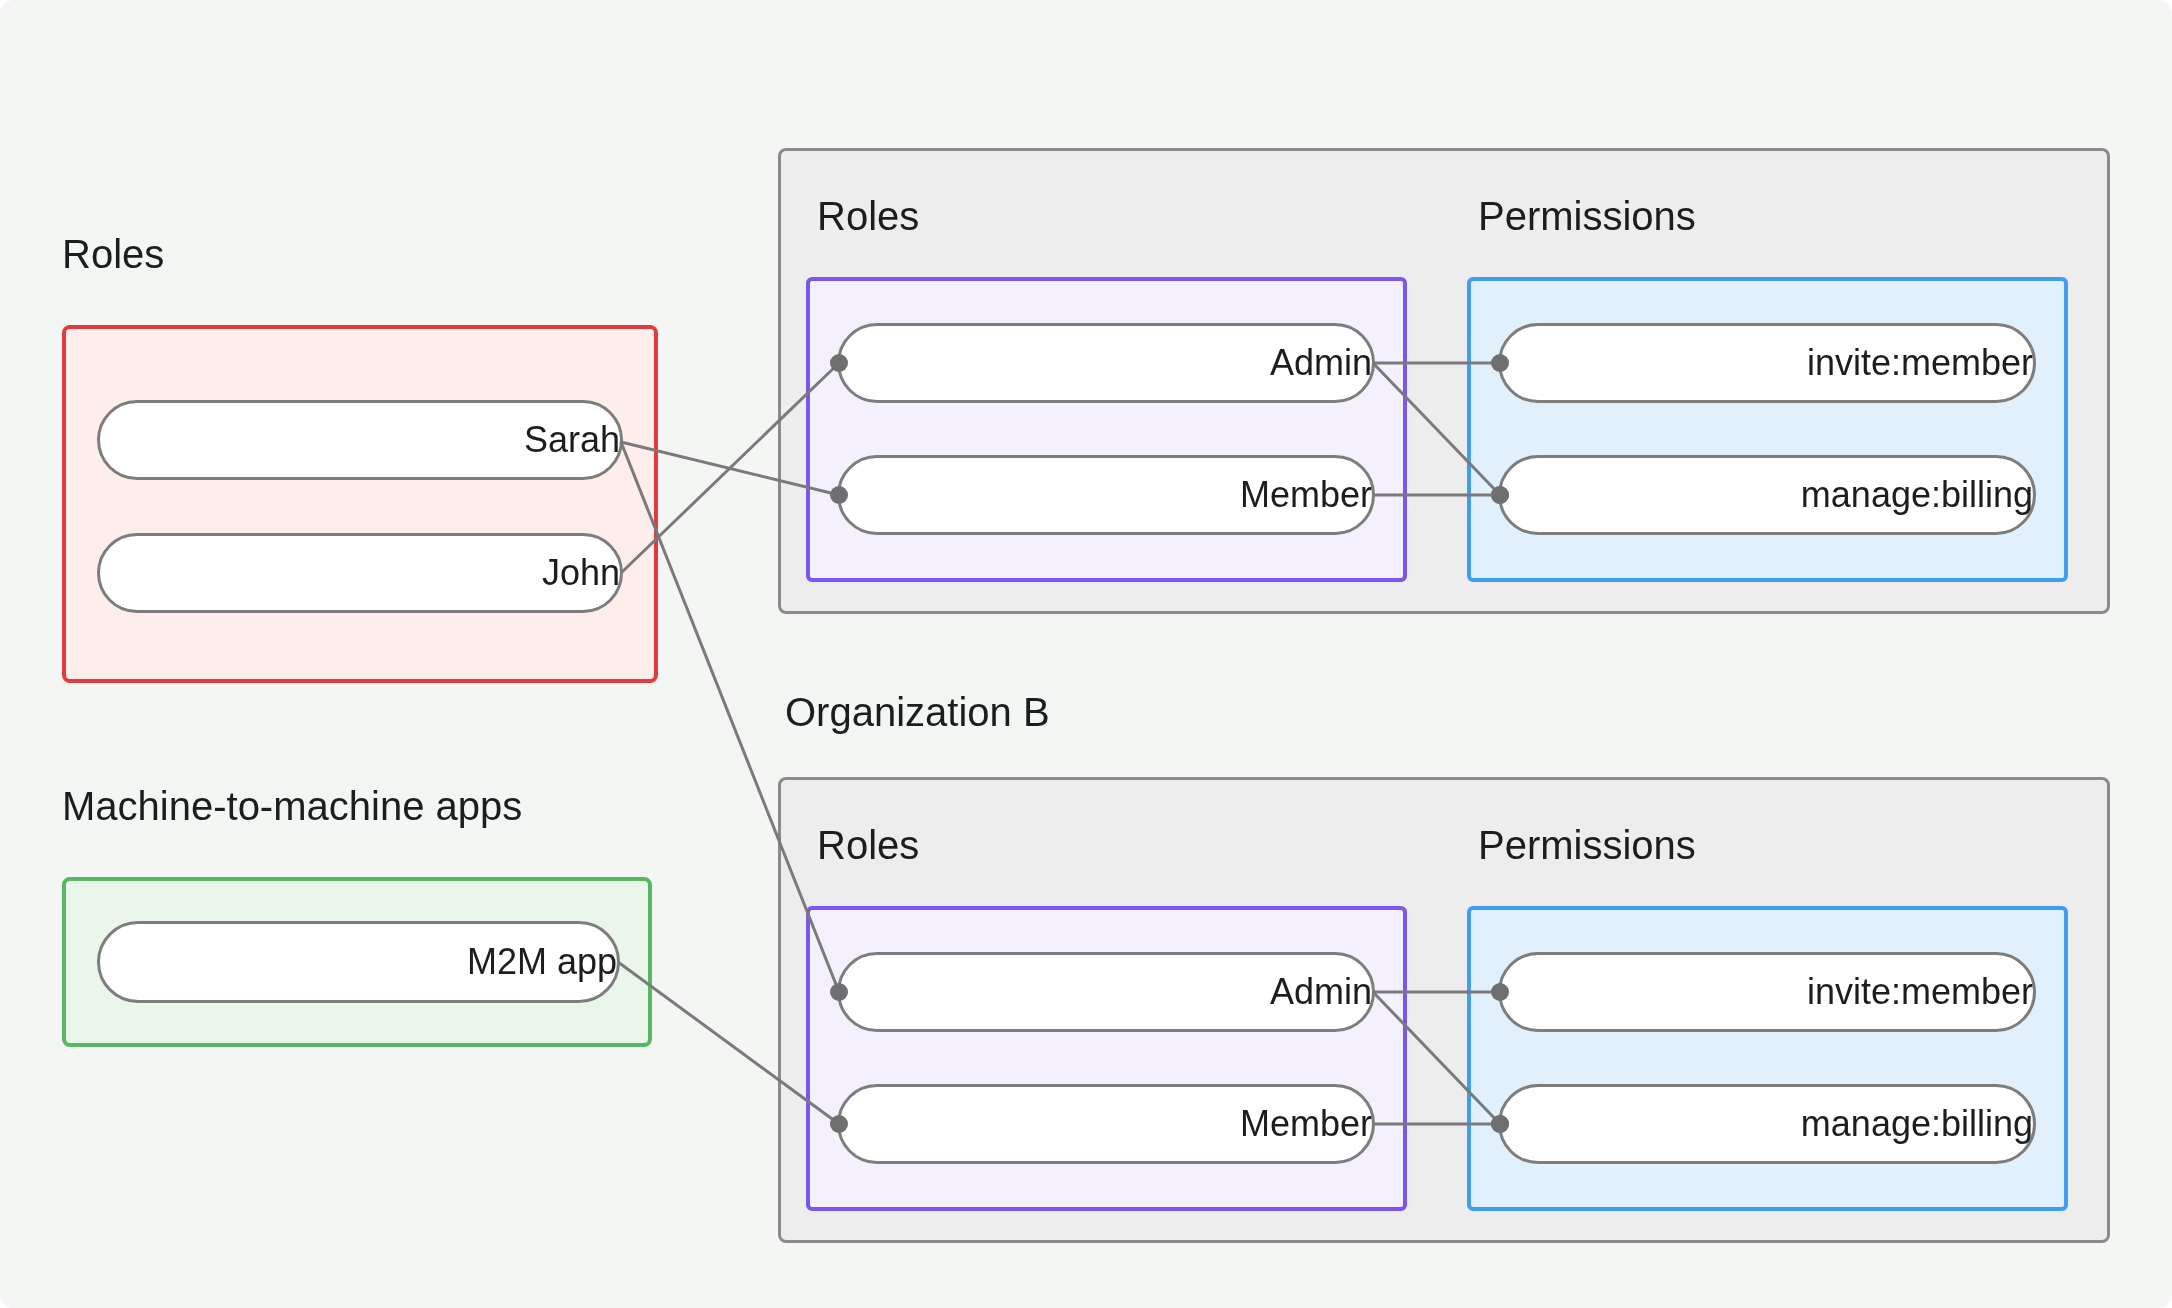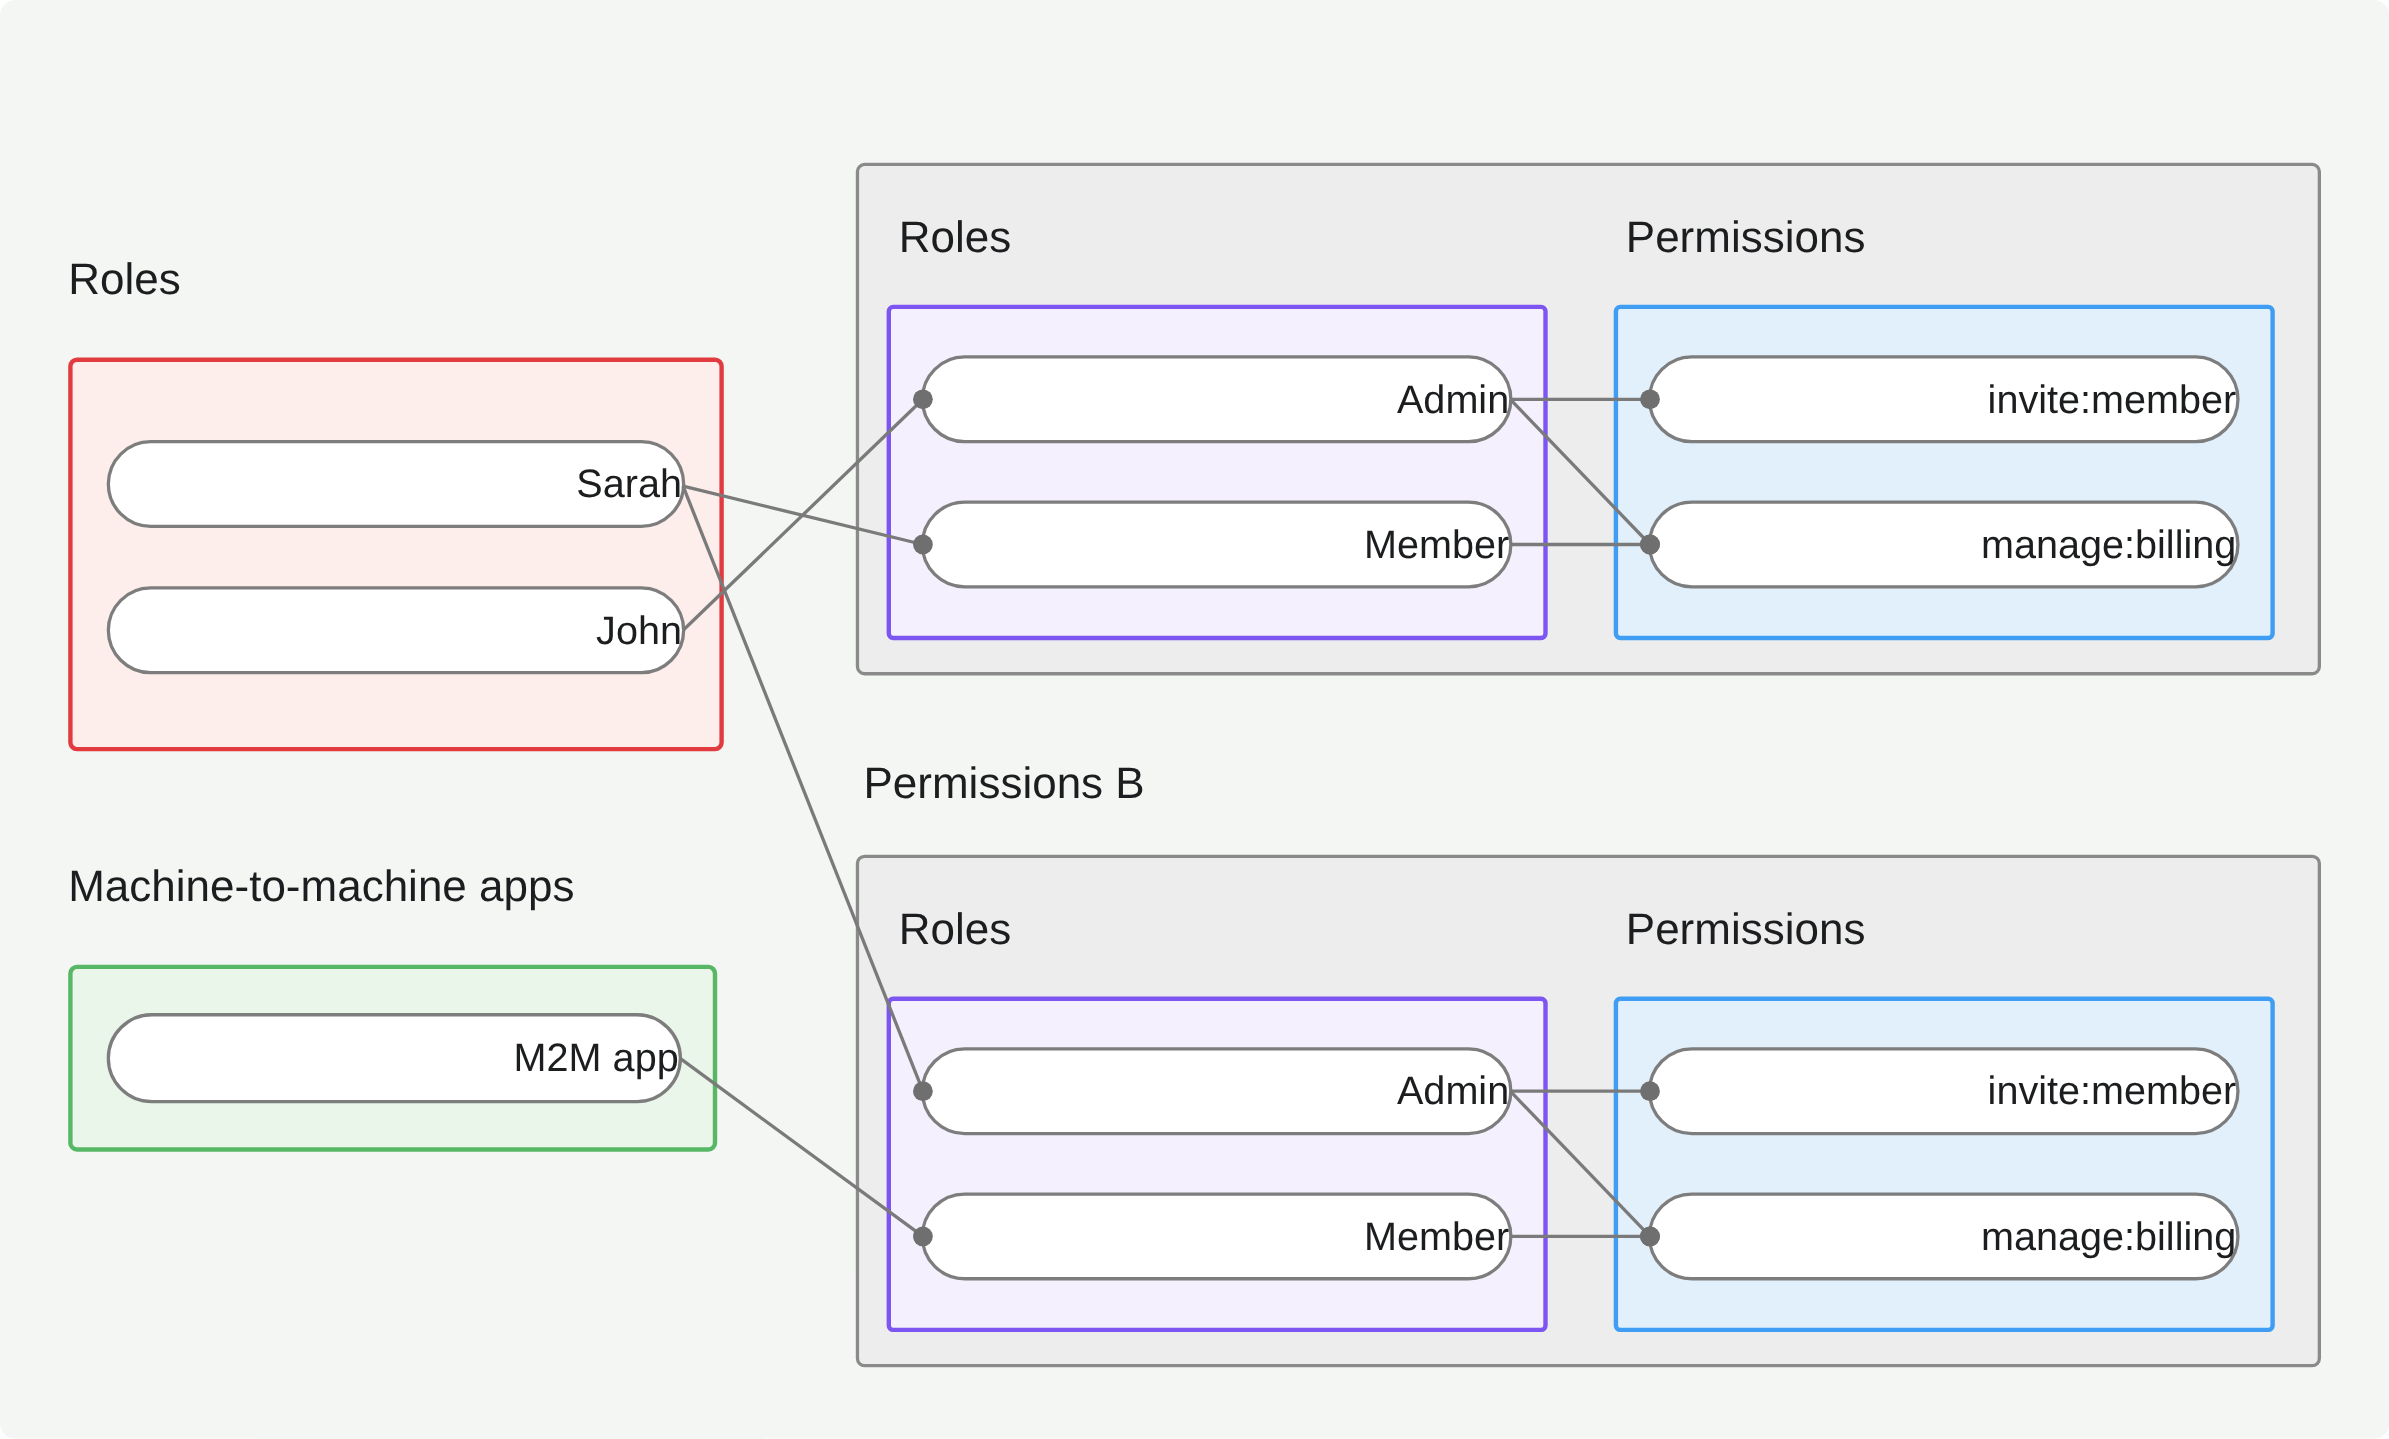--- a/index.html
+++ b/index.html
@@ -62,21 +62,21 @@
   <div class="abs pill" style="left:837px;top:455px;width:538px;height:80px;">
     <span>Member</span>
   </div>
   <div class="abs pill" style="left:1498px;top:323px;width:538px;height:80px;">
     <span>invite:member</span>
   </div>
   <div class="abs pill" style="left:1498px;top:455px;width:538px;height:80px;">
     <span>manage:billing</span>
   </div>
 
-  <div class="abs section-label" style="left:785px;top:688px;">Permissions B</div>
+  <div class="abs section-label" style="left:785px;top:688px;">Organization B</div>
   <div class="abs org-box" style="left:778px;top:777px;width:1332px;height:466px;"></div>
   <div class="abs section-label" style="left:817px;top:821px;">Roles</div>
   <div class="abs section-label" style="left:1478px;top:821px;">Permissions</div>
   <div class="abs roles-box" style="left:806px;top:906px;width:601px;height:305px;"></div>
   <div class="abs perms-box" style="left:1467px;top:906px;width:601px;height:305px;"></div>
   <div class="abs pill" style="left:837px;top:952px;width:538px;height:80px;">
     <span>Admin</span>
   </div>
   <div class="abs pill" style="left:837px;top:1084px;width:538px;height:80px;">
     <span>Member</span>

